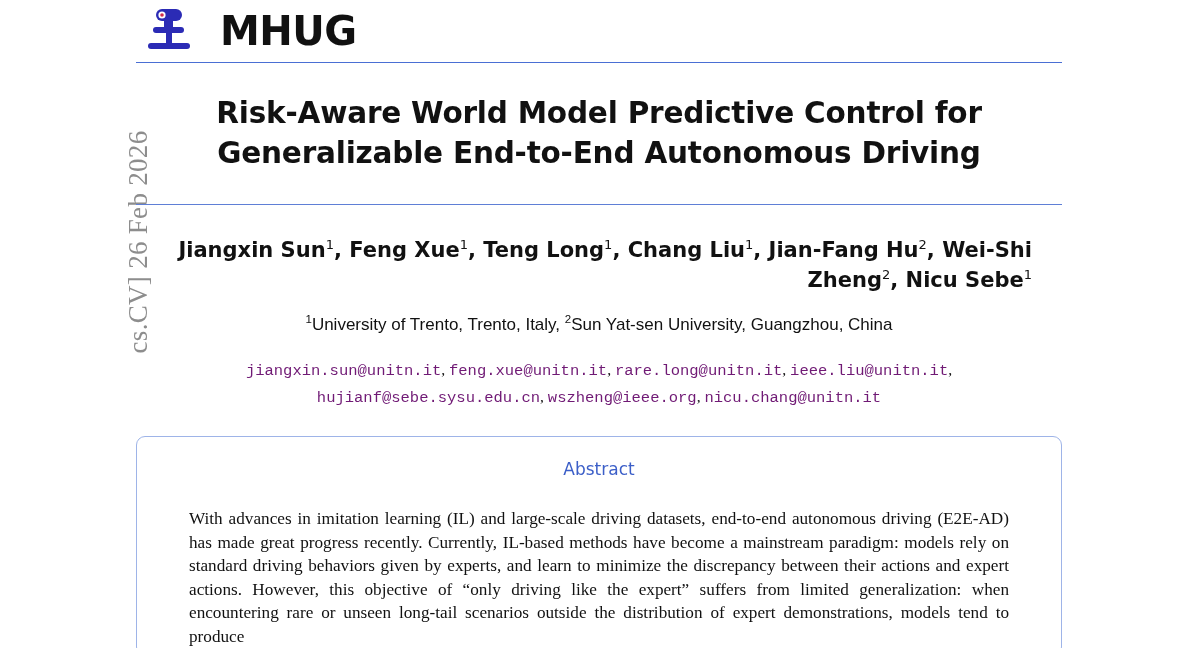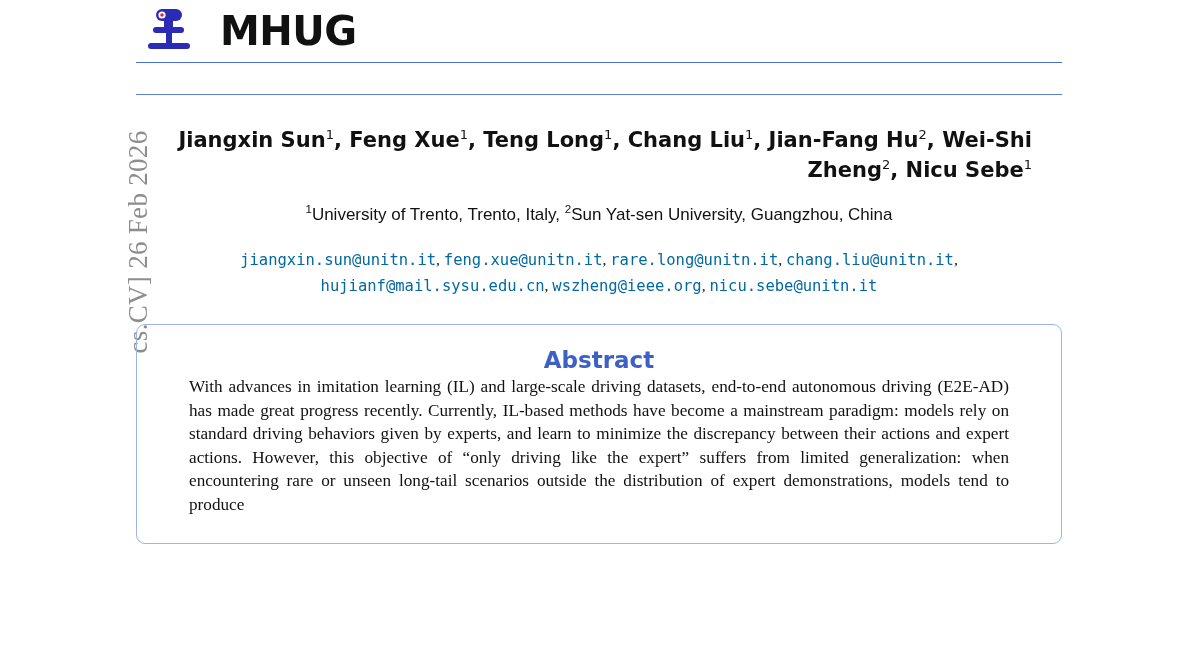--- a/index.html
+++ b/index.html
@@ -121,37 +121,37 @@
   .emails {
     text-align: center;
     font-family: "DejaVu Sans Mono", monospace;
     font-size: 15.5px;
     line-height: 26px;
     color: #3c5fc8;
     margin-top: 22px;
     padding: 0 40px;
   }
   .emails .sep { color: #111111; font-family: "Liberation Serif", serif; }
-  .email { color: #0369a1; text-decoration: none; }
+  .email { color: #701a75; text-decoration: none; font-family: Liberation Mono, monospace; }
 
   .abstract-box {
     margin-top: 25px;
     border: 1px solid #9eb4e8;
     border-radius: 9px;
     height: 220px;
     padding: 22px 52px 0 52px;
     overflow: hidden;
   }
   .abstract-heading {
     text-align: center;
     font-family: "DejaVu Sans", sans-serif;
-    font-weight: 700;
-    font-size: 23px;
+    font-weight: 400;
+    font-size: 17px;
     color: #3c5fc8;
-    margin-bottom: 2px;
+    margin-bottom: 28px;
   }
   .abstract-body {
     font-family: Liberation Serif, serif;
     font-size: 17.2px;
     line-height: 23.5px;
     color: #111111;
     text-align: justify;
     text-justify: inter-word;
     hyphens: none;
   }
@@ -176,38 +176,39 @@
           <rect x="26" y="26" width="6" height="10" fill="#2b2bb5"></rect>
           <rect x="8" y="36" width="42" height="6" rx="3" fill="#2b2bb5"></rect>
           <path d="M13 26 L13 20 L8 20 L8 30 Z" fill="#2b2bb5" opacity="0"></path>
         </svg>
       </div>
       <div class="venue-name">MHUG</div>
     </div>
 
     <div class="rule"></div>
 
+    <div class="title">Risk-Aware World Model Predictive Control for Generalizable End-to-End Autonomous Driving</div>
 
     <div class="title-rule-wrap">
       <div class="rule thin"></div>
     </div>
 
     <div class="authors">
       <span><span>Jiangxin Sun</span><sup>1</sup></span><span>, </span><span><span>Feng Xue</span><sup>1</sup></span><span>, </span><span><span>Teng Long</span><sup>1</sup></span><span>, </span><span><span>Chang Liu</span><sup>1</sup></span><span>, </span><span><span>Jian-Fang Hu</span><sup>2</sup></span><span>, </span><span><span>Wei-Shi Zheng</span><sup>2</sup></span><span>, </span><span><span>Nicu Sebe</span><sup>1</sup></span>
     </div>
 
     <div class="affil">
       <span><sup>1</sup><span>University of Trento, Trento, Italy,</span></span>
       <span><sup>2</sup><span>Sun Yat-sen University, Guangzhou, China</span></span>
     </div>
 
     <div class="emails">
-      <a class="email" href="#">jiangxin.sun@unitn.it</a><span class="sep">, </span><a class="email" href="#">feng.xue@unitn.it</a><span class="sep">, </span><a class="email" href="#">rare.long@unitn.it</a><span class="sep">, </span><a class="email" href="#">chang.liu@unitn.it</a><span class="sep">,</span>
+      <a class="email" href="#">jiangxin.sun@unitn.it</a><span class="sep">, </span><a class="email" href="#">feng.xue@unitn.it</a><span class="sep">, </span><a class="email" href="#">rare.long@unitn.it</a><span class="sep">, </span><a class="email" href="#">ieee.liu@unitn.it</a><span class="sep">,</span>
       <br>
-      <a class="email" href="#">hujianf@mail.sysu.edu.cn</a><span class="sep">, </span><a class="email" href="#">wszheng@ieee.org</a><span class="sep">, </span><a class="email" href="#">nicu.sebe@unitn.it</a>
+      <a class="email" href="#">hujianf@sebe.sysu.edu.cn</a><span class="sep">, </span><a class="email" href="#">wszheng@ieee.org</a><span class="sep">, </span><a class="email" href="#">nicu.chang@unitn.it</a>
     </div>
 
     <div class="abstract-box">
       <div class="abstract-heading">Abstract</div>
       <div class="abstract-body">With advances in imitation learning (IL) and large-scale driving datasets, end-to-end autonomous driving (E2E-AD) has made great progress recently. Currently, IL-based methods have become a mainstream paradigm: models rely on standard driving behaviors given by experts, and learn to minimize the discrepancy between their actions and expert actions. However, this objective of “only driving like the expert” suffers from limited generalization: when encountering rare or unseen long-tail scenarios outside the distribution of expert demonstrations, models tend to produce</div>
     </div>
 
   </div>
 </div>
 

